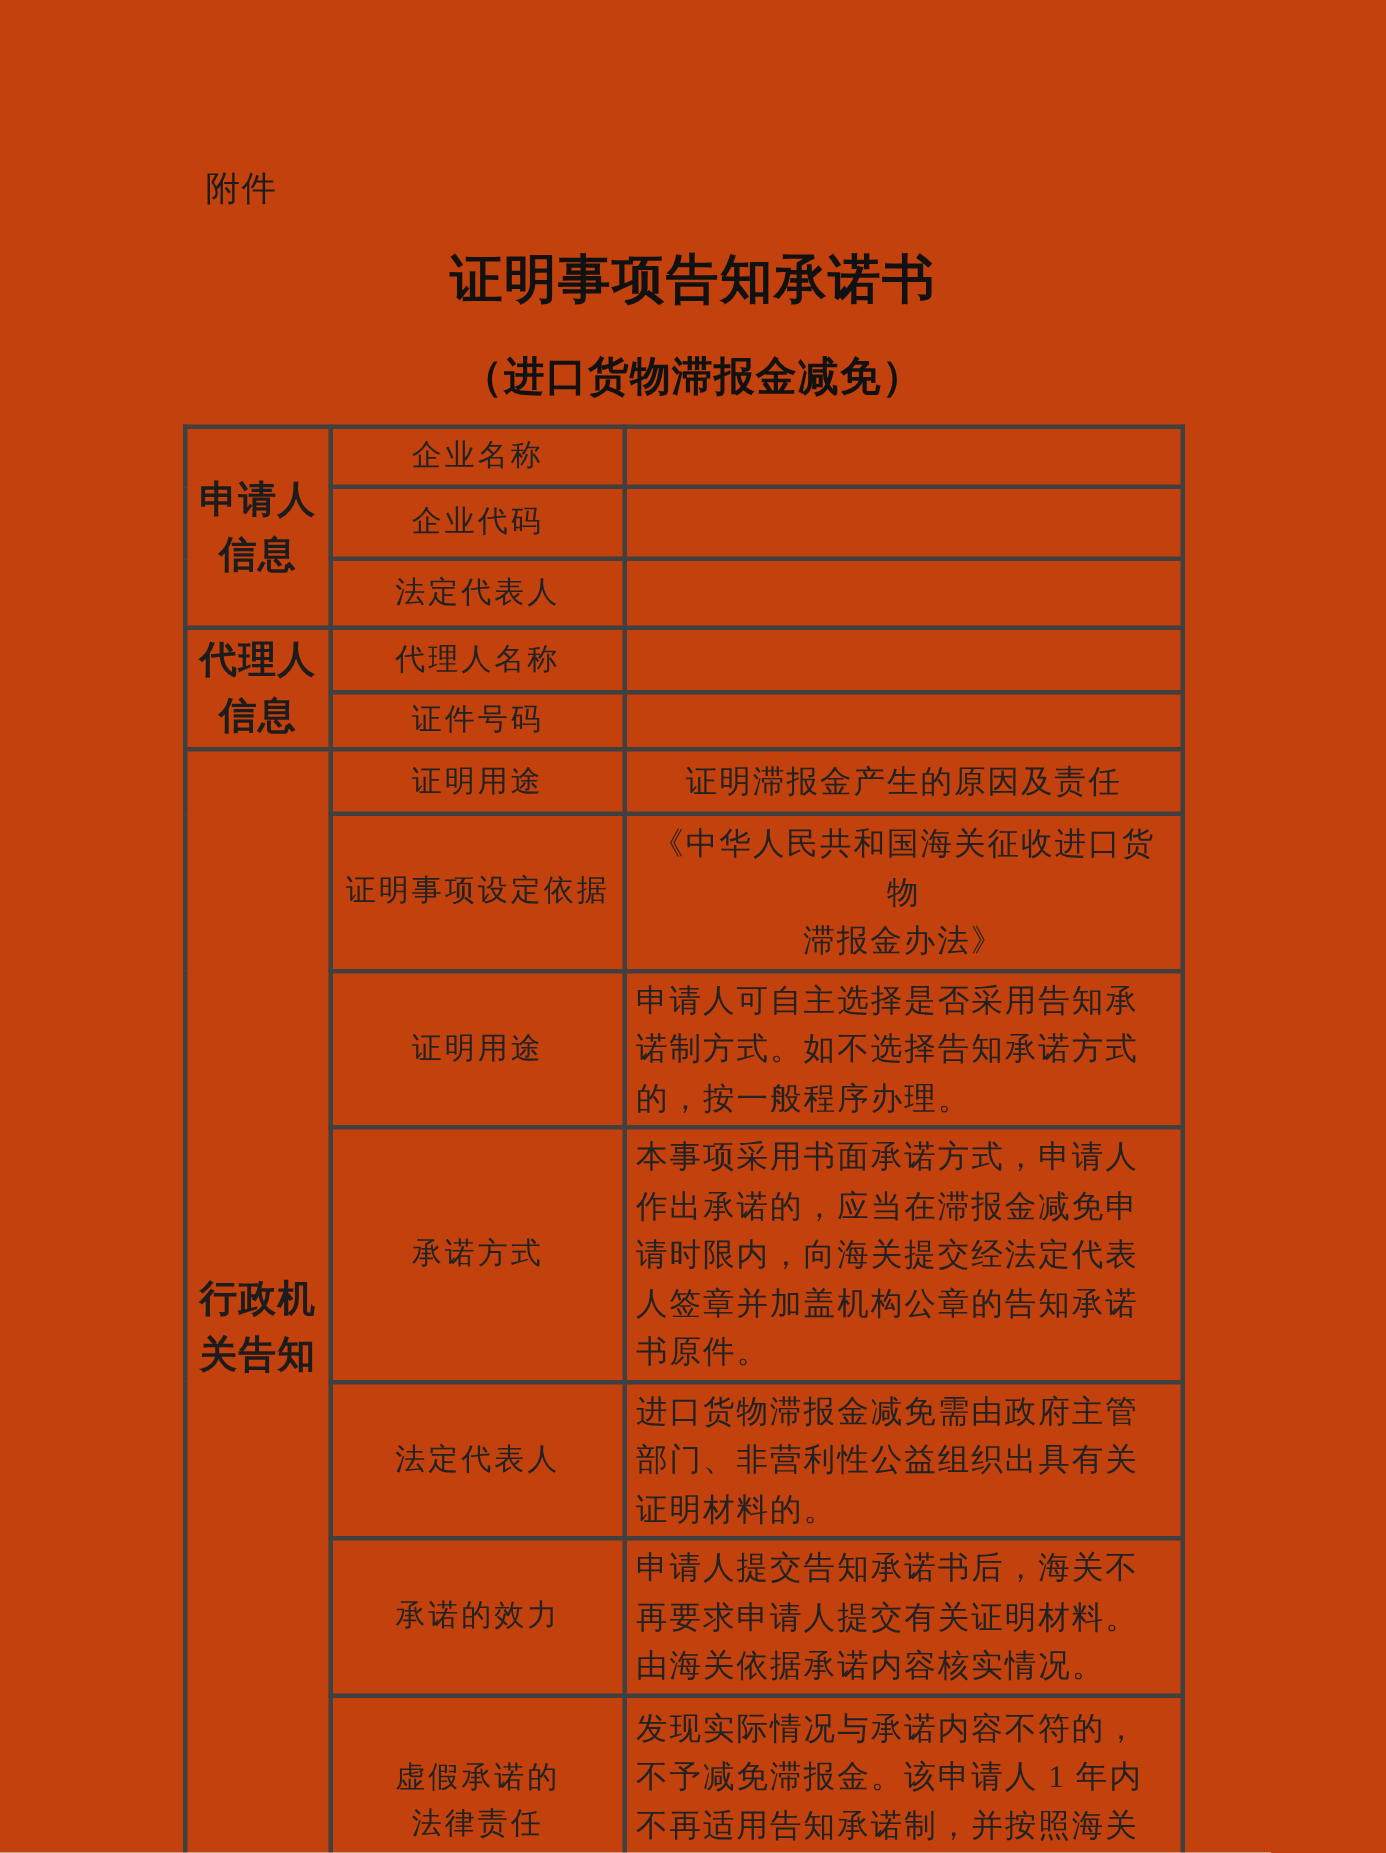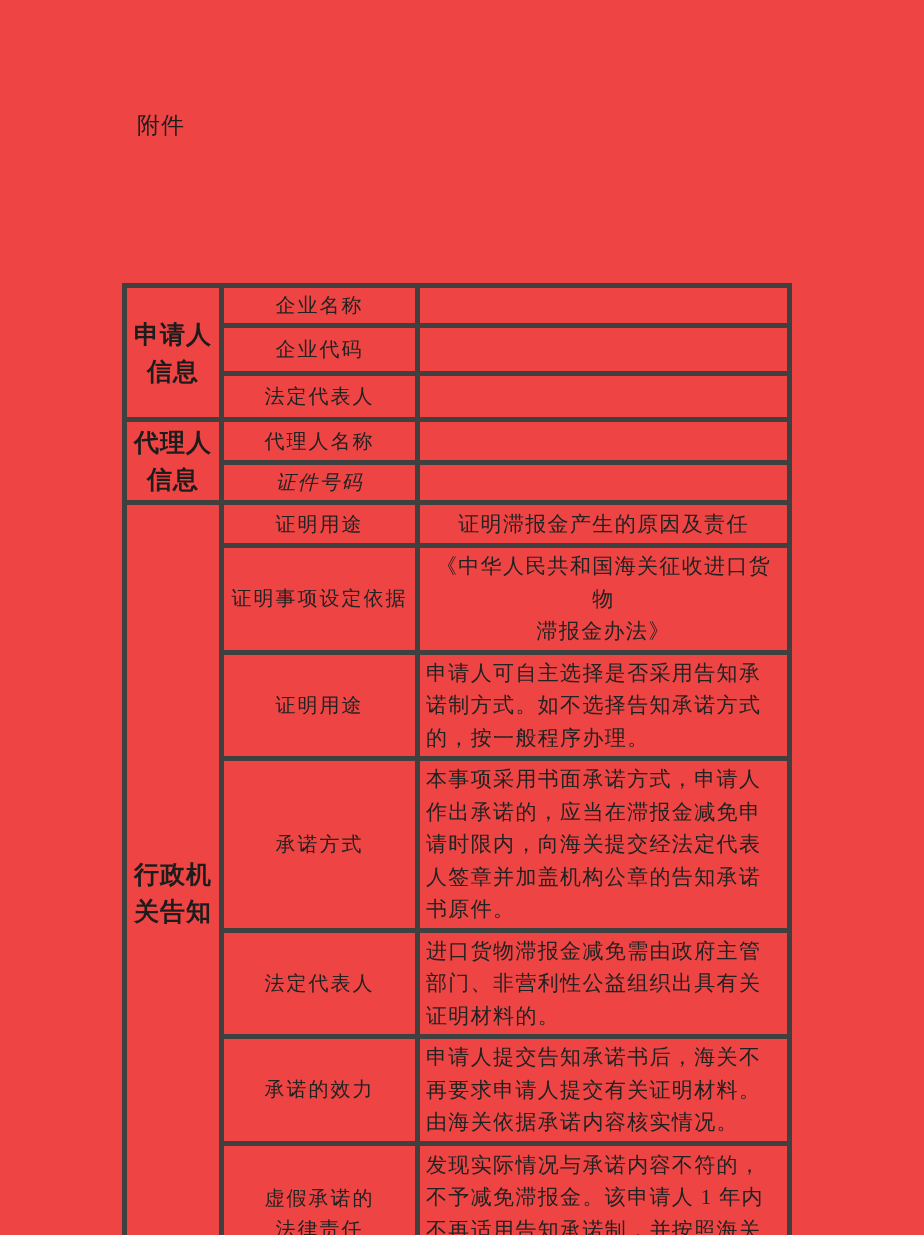--- a/index.html
+++ b/index.html
@@ -1,20 +1,20 @@
 <!DOCTYPE html>
 <html><head>
 <meta charset="utf-8">
 <style>
   html, body { margin: 0; padding: 0; background: #e8e8e8; }
   .page {
     position: relative;
     width: 924px;
     height: 1235px;
-    background: #ef4444;
+    background: #c2410c;
     color: #1c1c1c;
     font-family: "Liberation Serif", serif;
     overflow: hidden;
   }
   .attachment {
     position: absolute;
     left: 137px;
     top: 110px;
     font-family: "Liberation Sans", sans-serif;
     font-size: 23px;
@@ -46,21 +46,21 @@
   table.form {
     position: absolute;
     left: 122px;
     top: 283px;
     width: 665px;
     border-collapse: collapse;
     table-layout: fixed;
     border: 2px solid #3d3d3d;
   }
   table.form td {
-    border: 5px solid #404040;
+    border: 3px solid #404040;
     vertical-align: middle;
     padding: 2px 6px;
     box-sizing: border-box;
   }
   tr.section-start td { border-top: 2px solid #8b5cf6; }
   td.group-cell {
     text-align: center;
     font-weight: bold;
     font-size: 25px;
     line-height: 37px;
@@ -81,34 +81,36 @@
     line-height: 32.5px;
     text-align: left;
     color: #222;
   }
   td.value-center { text-align: center; white-space: pre-line; }
   
   tr.h40  { height: 40px; }
   tr.h48  { height: 48px; }
   tr.h46  { height: 46px; }
   tr.h43  { height: 43px; }
-  tr.h47  { height: 30px; font-style: italic; }
+  tr.h47  { height: 30px; }
   tr.h67  { height: 67px; }
   tr.h98  { height: 98px; }
   tr.h131 { height: 131px; }
   tr.h141 { height: 141px; }
 </style>
 </head>
 <body>
 
 <div class="page">
 
   <div class="attachment">附件</div>
 
+  <div class="doc-title">证明事项告知承诺书</div>
 
+  <div class="doc-subtitle">（进口货物滞报金减免）</div>
 
   <table class="form">
     <colgroup>
       <col style="width:97px">
       <col style="width:196px">
       <col style="width:372px">
     </colgroup>
     <tbody>
 
       <tr class="h40">

